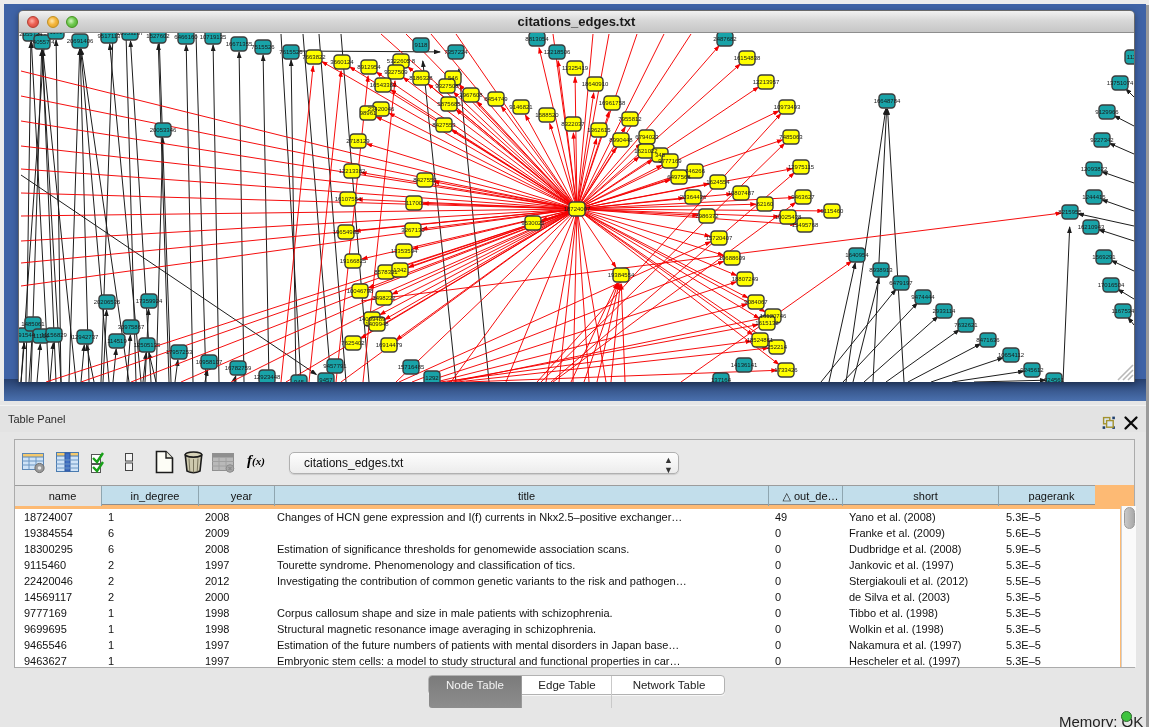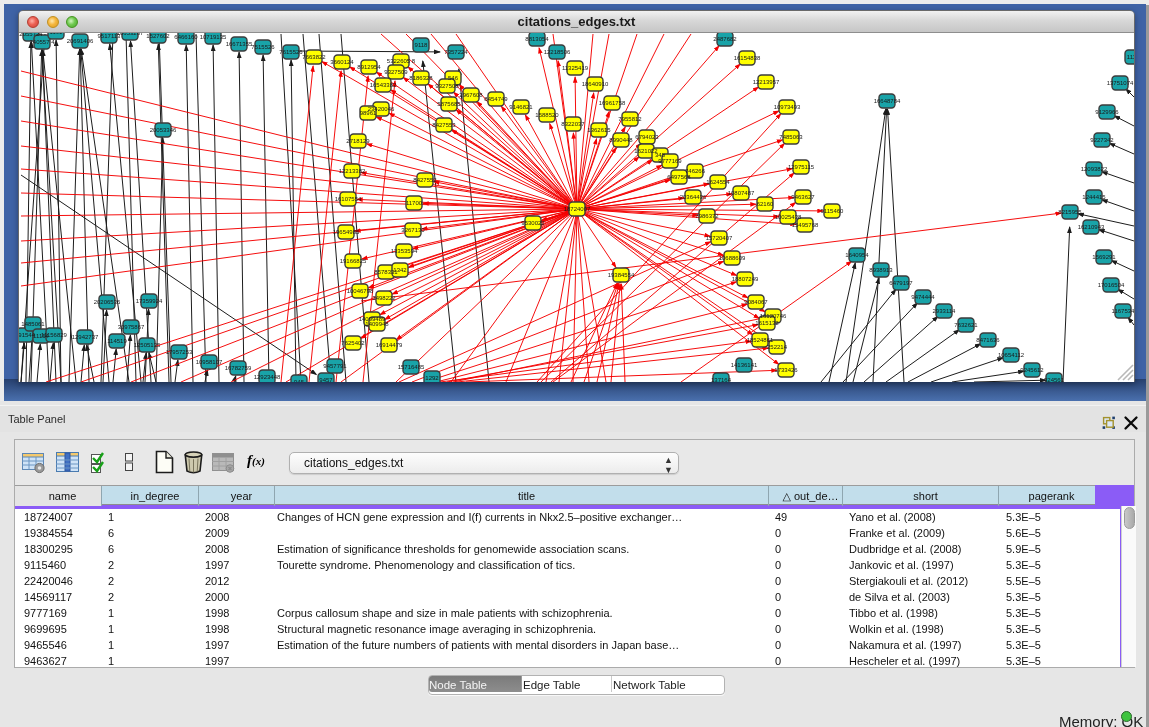--- a/index.html
+++ b/index.html
@@ -17,38 +17,38 @@
 #panel{left:0;top:401px;width:1149px;height:326px;background:#e6e6e6}
 #ptitlebar{left:0;top:4px;width:1149px;height:27px;background:#e3e3e3;border-top:1px solid #f2f2f2}
 #ptitle{left:8px;top:7px;font-size:11px;color:#2c2c2c}
 #px{left:1123px;top:9px;width:16px;height:16px}
 #pfloat{left:1101px;top:9px}
 #toolbox{left:14px;top:38px;width:1121px;height:229px;border:1px solid #ababab;background:#e8e8e8}
 .ticon{position:absolute;top:10px}
 #combo{left:274px;top:12px;width:390px;height:22px;border:1px solid #b0b0b0;border-radius:5px;background:linear-gradient(#fdfdfd,#ececec);box-shadow:0 1px 1px rgba(0,0,0,.12)}
 #combotext{left:14px;top:3px;font-size:12px;color:#111}
 #comboarr{left:374px;top:2px;font-size:9px;color:#333;letter-spacing:0}
-#tablewrap{left:0;top:45px;width:1119px;height:182px;background:#8b5cf6}
+#tablewrap{left:0;top:45px;width:1119px;height:182px;background:#fdba74}
 #thead{left:0;top:0;width:1080px;height:20px;background:#c2deeb;border-top:1px solid #9c9c9c;border-bottom:1px solid #8d8d8d}
 .th{position:absolute;top:0;height:20px;font-size:11px;color:#111;text-align:center;line-height:20px;text-indent:9px;border-right:1px solid #8fa6b0}
 #tbody{left:0;top:24px;width:1105px;height:158px;overflow:hidden;background:#fff}
 .tr{position:relative;height:16px;white-space:nowrap}
 .tr div{position:absolute;top:0;font-size:11px;color:#111;line-height:16px;overflow:hidden}
 .c0{left:9px;width:80px}
 .c1{left:93px;width:40px}
 .c2{left:190px;width:60px}
 .c3{left:262px;width:490px}
 .c4{left:760px;width:60px}
 .c5{left:834px;width:160px}
 .c6{left:991px;width:90px}
 #vscroll{left:1106px;top:21px;width:15px;height:161px;background:#fafafa;border-left:1px solid #d0d0d0}
 #vthumb{left:2px;top:1px;width:11px;height:22px;border-radius:6px;background:linear-gradient(90deg,#c9c9c9,#a8a8a8);border:1px solid #9a9a9a}
 #tabsrow{left:0;top:267px;width:1149px;height:34px}
 #tabs{left:428px;top:7px;width:297px;height:20px;background:#fff;border:1px solid #b2b2b2;border-radius:4px;box-shadow:0 1px 0 rgba(255,255,255,.7)}
-.tab{position:absolute;top:0;height:16px;font-size:11.5px;line-height:18px;color:#222}
+.tab{position:absolute;top:0;height:32px;font-size:11.5px;line-height:18px;text-align:center;color:#222}
 #tab1{left:0;width:93px;background:linear-gradient(#7b7b7b,#8d8d8d);color:#f4f4f4;border-radius:3px 0 0 3px;border-right:1px solid #9a9a9a}
 #tab2{left:94px;width:89px;border-right:1px solid #c9c9c9}
 #tab3{left:184px;width:112px}
 #memrow{left:0;top:305px;width:1149px;height:26px}
 #memtext{left:1059px;top:7px;font-size:15px;color:#222}
 #memdot{left:1121px;top:5px;width:11px;height:11px;border-radius:50%;background:#3ec43e;border:1.5px solid #2c652c}
 #rstrip{left:1146px;top:5px;width:3px;height:722px;background:#9a9a9a}
 </style></head><body>
 <div id="desktop" class="abs">
   <div id="blue" class="abs"></div>
@@ -672,20 +672,21 @@
             <div class="c2">1997</div>
             <div class="c3">Tourette syndrome. Phenomenology and classification of tics.</div>
             <div class="c4">0</div>
             <div class="c5">Jankovic et al. (1997)</div>
             <div class="c6">5.3E–5</div>
           </div>
 <div class="tr">
             <div class="c0">22420046</div>
             <div class="c1">2</div>
             <div class="c2">2012</div>
+            <div class="c3">Investigating the contribution of common genetic variants to the risk and pathogen…</div>
             <div class="c4">0</div>
             <div class="c5">Stergiakouli et al. (2012)</div>
             <div class="c6">5.5E–5</div>
           </div>
 <div class="tr">
             <div class="c0">14569117</div>
             <div class="c1">2</div>
             <div class="c2">2000</div>
             <div class="c4">0</div>
             <div class="c5">de Silva et al. (2003)</div>
@@ -715,20 +716,21 @@
             <div class="c2">1997</div>
             <div class="c3">Estimation of the future numbers of patients with mental disorders in Japan base…</div>
             <div class="c4">0</div>
             <div class="c5">Nakamura et al. (1997)</div>
             <div class="c6">5.3E–5</div>
           </div>
 <div class="tr">
             <div class="c0">9463627</div>
             <div class="c1">1</div>
             <div class="c2">1997</div>
+            <div class="c3">Embryonic stem cells: a model to study structural and functional properties in car…</div>
             <div class="c4">0</div>
             <div class="c5">Hescheler et al. (1997)</div>
             <div class="c6">5.3E–5</div>
           </div>
       </div>
       <div id="vscroll" class="abs">
           <div id="vthumb" class="abs"></div>
         </div>
     </div>
   </div>

